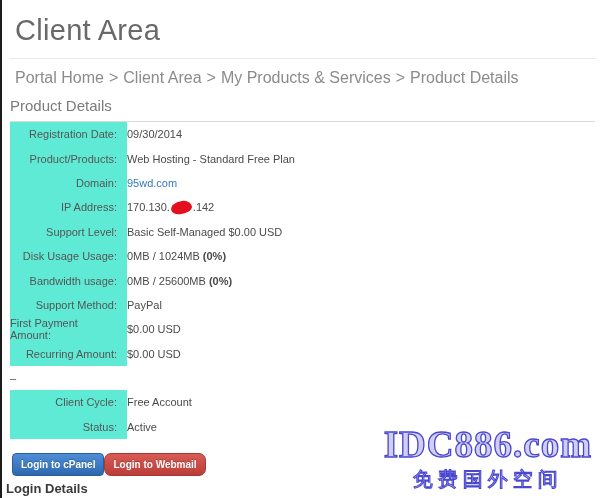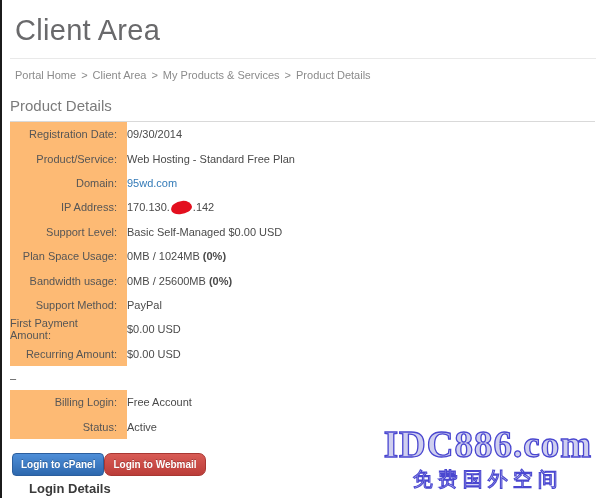--- a/index.html
+++ b/index.html
@@ -20,37 +20,37 @@
     font-size: 29px; font-weight: 400;
     color: #69696b; letter-spacing: 0.3px;
     margin: 0;
   }
   .top-divider {
     position: absolute; left: 10px; right: 4px; top: 58px;
     border-top: 1px solid #e9e9e9; height: 0;
   }
   .breadcrumb {
     position: absolute; left: 15px; top: 69px;
-    font-size: 11px; color: #8b8b8b;
+    font-size: 16px; color: #8b8b8b;
   }
   .breadcrumb .crumb { color: #8b8b8b; }
   .breadcrumb .sep { margin: 0 5px; color: #8b8b8b; }
   .section-header {
     position: absolute; left: 10px; right: 5px; top: 97px;
     font-size: 15px; color: #7b7b7b;
     padding-bottom: 7px;
     border-bottom: 1px solid #d9d9d9;
   }
   .details-table {
     position: absolute; left: 10px; top: 122px; width: 585px;
   }
   .row { display: flex; height: 24.4px; font-size: 11px; }
   .cell-label {
     width: 117px; flex: 0 0 117px;
-    background: #fdba74;
+    background: #5eead4;
     color: #565656;
     box-sizing: border-box;
     padding-right: 10px;
     display: flex; align-items: center; justify-content: flex-end;
   }
   .cell-value {
     color: #4a4a4a;
     display: flex; align-items: center;
     white-space: pre-wrap;
   }
@@ -82,21 +82,21 @@
   .btn-primary {
     background: linear-gradient(#4e8ed8, #2d68ae);
     border-color: #2b5e9e;
   }
   .btn-danger {
     background: linear-gradient(#d85b55, #bb3d39);
     border-color: #a83732;
     border-radius: 7px;
   }
   .footer-heading {
-    position: absolute; left: 29px; top: 481px;
+    position: absolute; left: 6px; top: 481px;
     font-size: 13px; font-weight: bold; color: #3a3a3a;
   }
   .watermark {
     position: absolute; right: 8px; top: 423px;
     text-align: center;
     font-family: "Liberation Serif", serif;
     pointer-events: none;
   }
   .wm-line1 {
     font-size: 37px; font-weight: bold; letter-spacing: 1px;
@@ -126,21 +126,21 @@
 <div class="section-header">Product Details</div>
 
 <div class="details-table">
 
   <div class="row">
     <div class="cell-label">Registration Date:</div>
     <div class="cell-value">09/30/2014</div>
   </div>
 
   <div class="row">
-    <div class="cell-label">Product/Service:</div>
+    <div class="cell-label">Product/Products:</div>
     <div class="cell-value">Web Hosting - Standard Free Plan</div>
   </div>
 
   <div class="row">
     <div class="cell-label">Domain:</div>
     <div class="cell-value">
       <a class="domain-link">95wd.com</a>
     </div>
   </div>
 
@@ -150,21 +150,21 @@
       <span>170.130.</span><span class="redact-blob"></span><span>.142</span>
     </div>
   </div>
 
   <div class="row">
     <div class="cell-label">Support Level:</div>
     <div class="cell-value">Basic Self-Managed $0.00 USD</div>
   </div>
 
   <div class="row">
-    <div class="cell-label">Plan Space Usage:</div>
+    <div class="cell-label">Disk Usage Usage:</div>
     <div class="cell-value">
       <span>0MB / 1024MB </span><b>(0%)</b>
     </div>
   </div>
 
   <div class="row">
     <div class="cell-label">Bandwidth usage:</div>
     <div class="cell-value">
       <span>0MB / 25600MB </span><b>(0%)</b>
     </div>
@@ -183,21 +183,21 @@
   <div class="row">
     <div class="cell-label">Recurring Amount:</div>
     <div class="cell-value">$0.00 USD</div>
   </div>
 
   <div class="row">
     <div class="cell-value">–</div>
   </div>
 
   <div class="row">
-    <div class="cell-label">Billing Login:</div>
+    <div class="cell-label">Client Cycle:</div>
     <div class="cell-value">Free Account</div>
   </div>
 
   <div class="row">
     <div class="cell-label">Status:</div>
     <div class="cell-value">Active</div>
   </div>
 
 </div>
 

